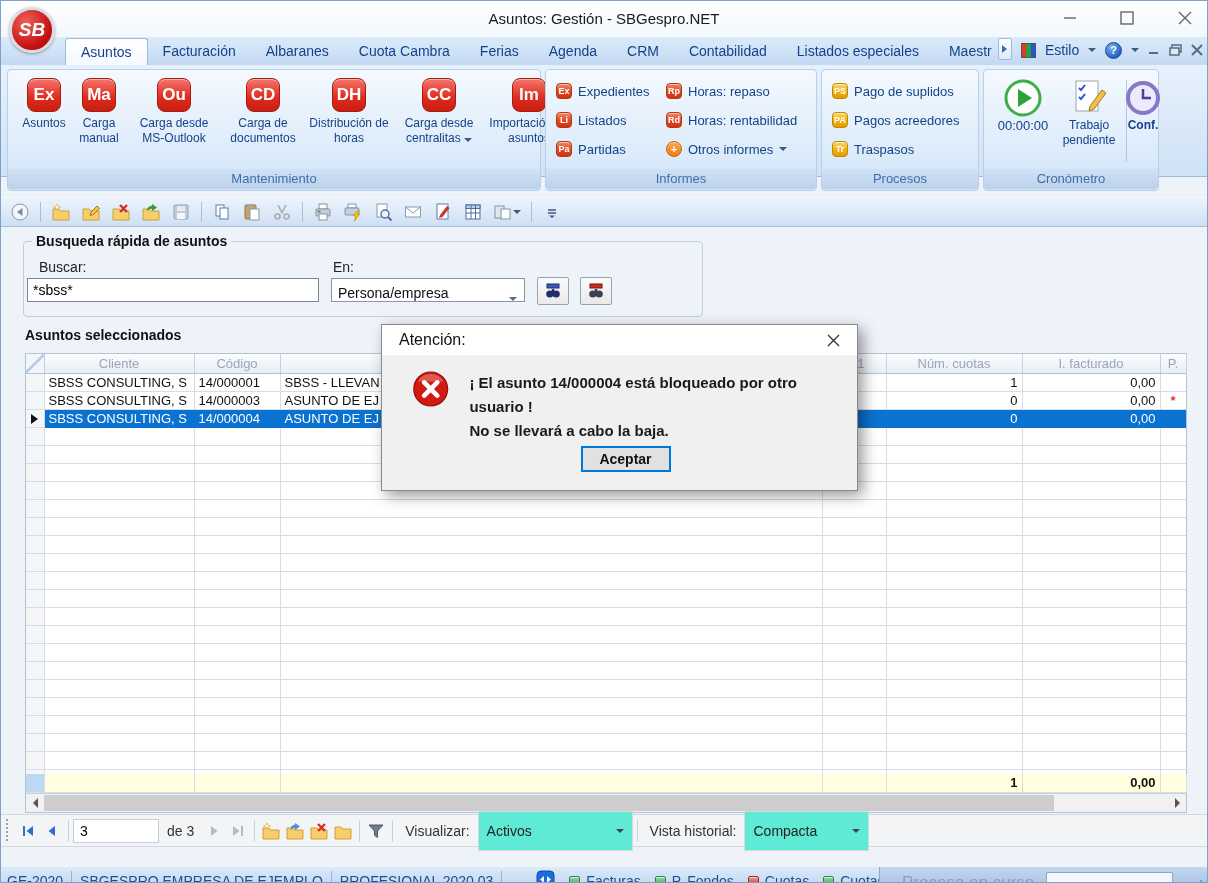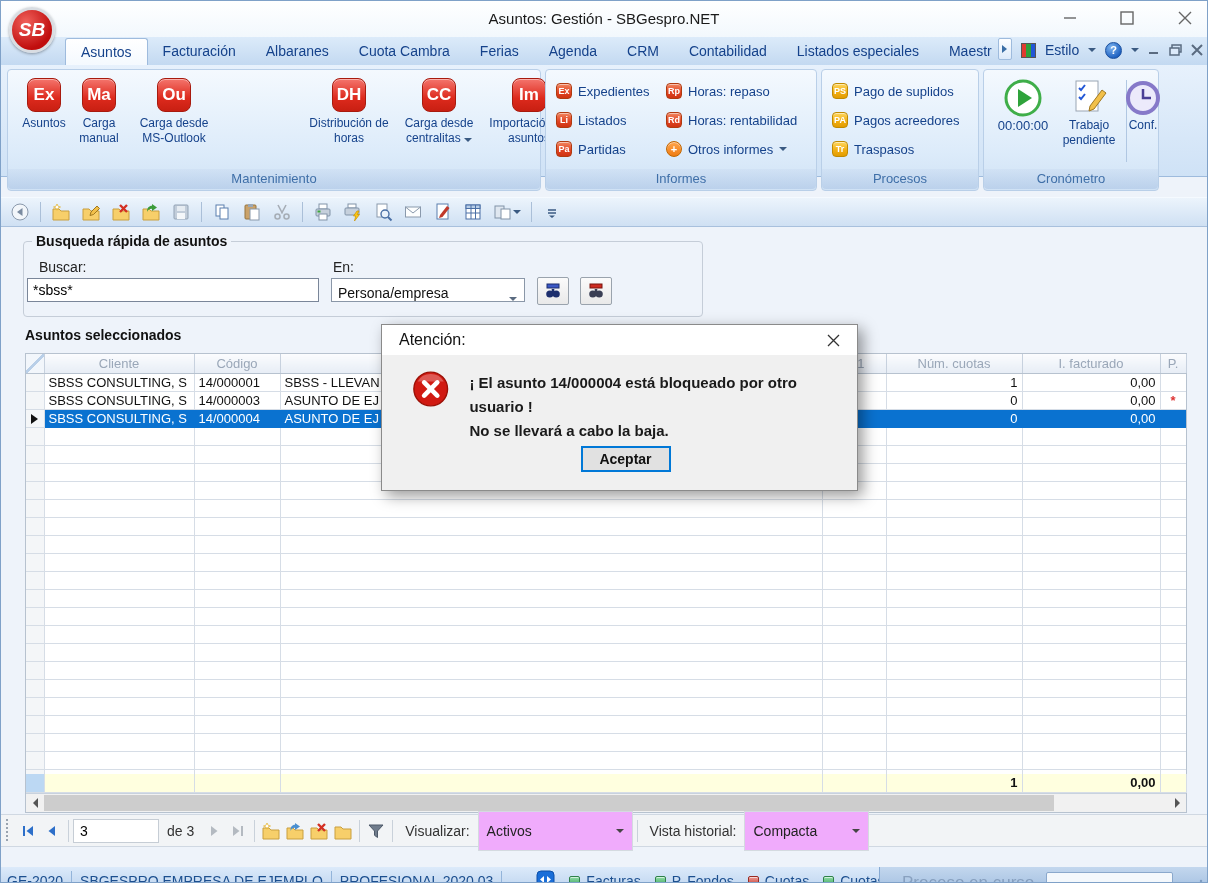--- a/index.html
+++ b/index.html
@@ -120,21 +120,21 @@
   
   .navbar { position: absolute; left: 0; top: 813px; width: 100%; height: 33px; background: #f2f4f6;
             border-top: 1px solid #d0d8e2; border-bottom: 1px solid #d0d8e2; display: flex; align-items: center; }
   .nav-grip { width: 5px; height: 24px; margin: 0 6px 0 4px;
               background-image: repeating-linear-gradient(#9aa4b0 0 2px, transparent 2px 4px); background-size: 2px 100%; background-repeat: no-repeat; background-position: 1px 0; }
   .nbtn { width: 24px; height: 24px; display: flex; align-items: center; justify-content: center; }
   .nsep { width: 1px; height: 22px; background: #c9d1da; margin: 0 4px; }
   .nav-pos { width: 86px; height: 24px; border: 1px solid #c6cdd5; background: #fff; font-size: 14px; padding: 0 6px;
              font-family: "Liberation Sans", sans-serif; }
   .nav-label { font-size: 14px; color: #333; margin: 0 8px; white-space: nowrap; }
-  .nav-combo { position: relative; width: 155px; height: 40px; background: #f0abfc; border: 1px solid #d4dae0;
+  .nav-combo { position: relative; width: 155px; height: 40px; background: #5eead4; border: 1px solid #d4dae0;
                font-size: 14px; color: #222; display: flex; align-items: center; padding: 0 8px; }
   .nav-combo .caret-dn { position: absolute; right: 8px; border-top-color: #444; }
 
   
   .statusbar { position: absolute; left: 0; top: 855px; width: 100%; height: 28px;
                background: linear-gradient(#dceafa, #b6cfec); display: flex; align-items: center;
                font-size: 14px; color: #1c4f8f; margin-top: 11px; }
   .ssep { width: 1px; height: 20px; background: #93b4da; margin: 0 8px; }
   .scell { white-space: nowrap; }
   .sind { width: 11px; height: 11px; border-radius: 2px; margin: 0 6px 0 14px; flex: none;
@@ -237,20 +237,24 @@
         <div class="rlabel">Asuntos</div>
       </div>
       <div class="rmi" style="left:66px;width:50px;">
         <div class="badge-lg">Ma</div>
         <div class="rlabel">Carga manual</div>
       </div>
       <div class="rmi" style="left:120px;width:92px;">
         <div class="badge-lg">Ou</div>
         <div class="rlabel">Carga desde MS-Outlook</div>
       </div>
+      <div class="rmi" style="left:214px;width:82px;">
+        <div class="badge-lg">CD</div>
+        <div class="rlabel">Carga de documentos</div>
+      </div>
       <div class="rmi" style="left:298px;width:86px;">
         <div class="badge-lg">DH</div>
         <div class="rlabel">Distribución de horas</div>
       </div>
       <div class="rmi" style="left:386px;width:90px;">
         <div class="badge-lg">CC</div>
         <div class="rlabel"><span>Carga desde centralitas</span> <span class="caret-dn"></span></div>
       </div>
       <div class="rmi" style="left:478px;width:86px;">
         <div class="badge-lg">Im</div>
@@ -321,21 +325,21 @@
       <div class="crono-item" style="left:74px;width:62px;">
         <svg width="38" height="40" viewBox="0 0 38 40">
             <rect x="6" y="3" width="22" height="30" fill="#fff" stroke="#9aa5b3"></rect>
             <path d="M9 10l2 2 4-5" stroke="#2257d6" stroke-width="2" fill="none"></path>
             <path d="M9 19l2 2 4-5" stroke="#2257d6" stroke-width="2" fill="none"></path>
             <path d="M20 28L32 12l4 3-12 16-5 2z" fill="#f2c04a" stroke="#a07820"></path>
           </svg>
         <div class="rlabel">Trabajo pendiente</div>
       </div>
       <div class="crono-sep" style="left:142px;"></div>
-      <div class="crono-item" style="left:144px;width:30px;">
+      <div class="crono-item" style="left:144px;width:30px;font-weight:bold;">
         <svg width="40" height="40" viewBox="0 0 40 40">
             <circle cx="20" cy="20" r="15" fill="#eceafb" stroke="#8679c9" stroke-width="4"></circle>
             <path d="M20 11v9h8" stroke="#4a3f96" stroke-width="2.5" fill="none"></path>
           </svg>
         <div class="rlabel">Conf.</div>
       </div>
       <div class="rgroup-caption">Cronómetro</div>
     </div>
   </div>
 

